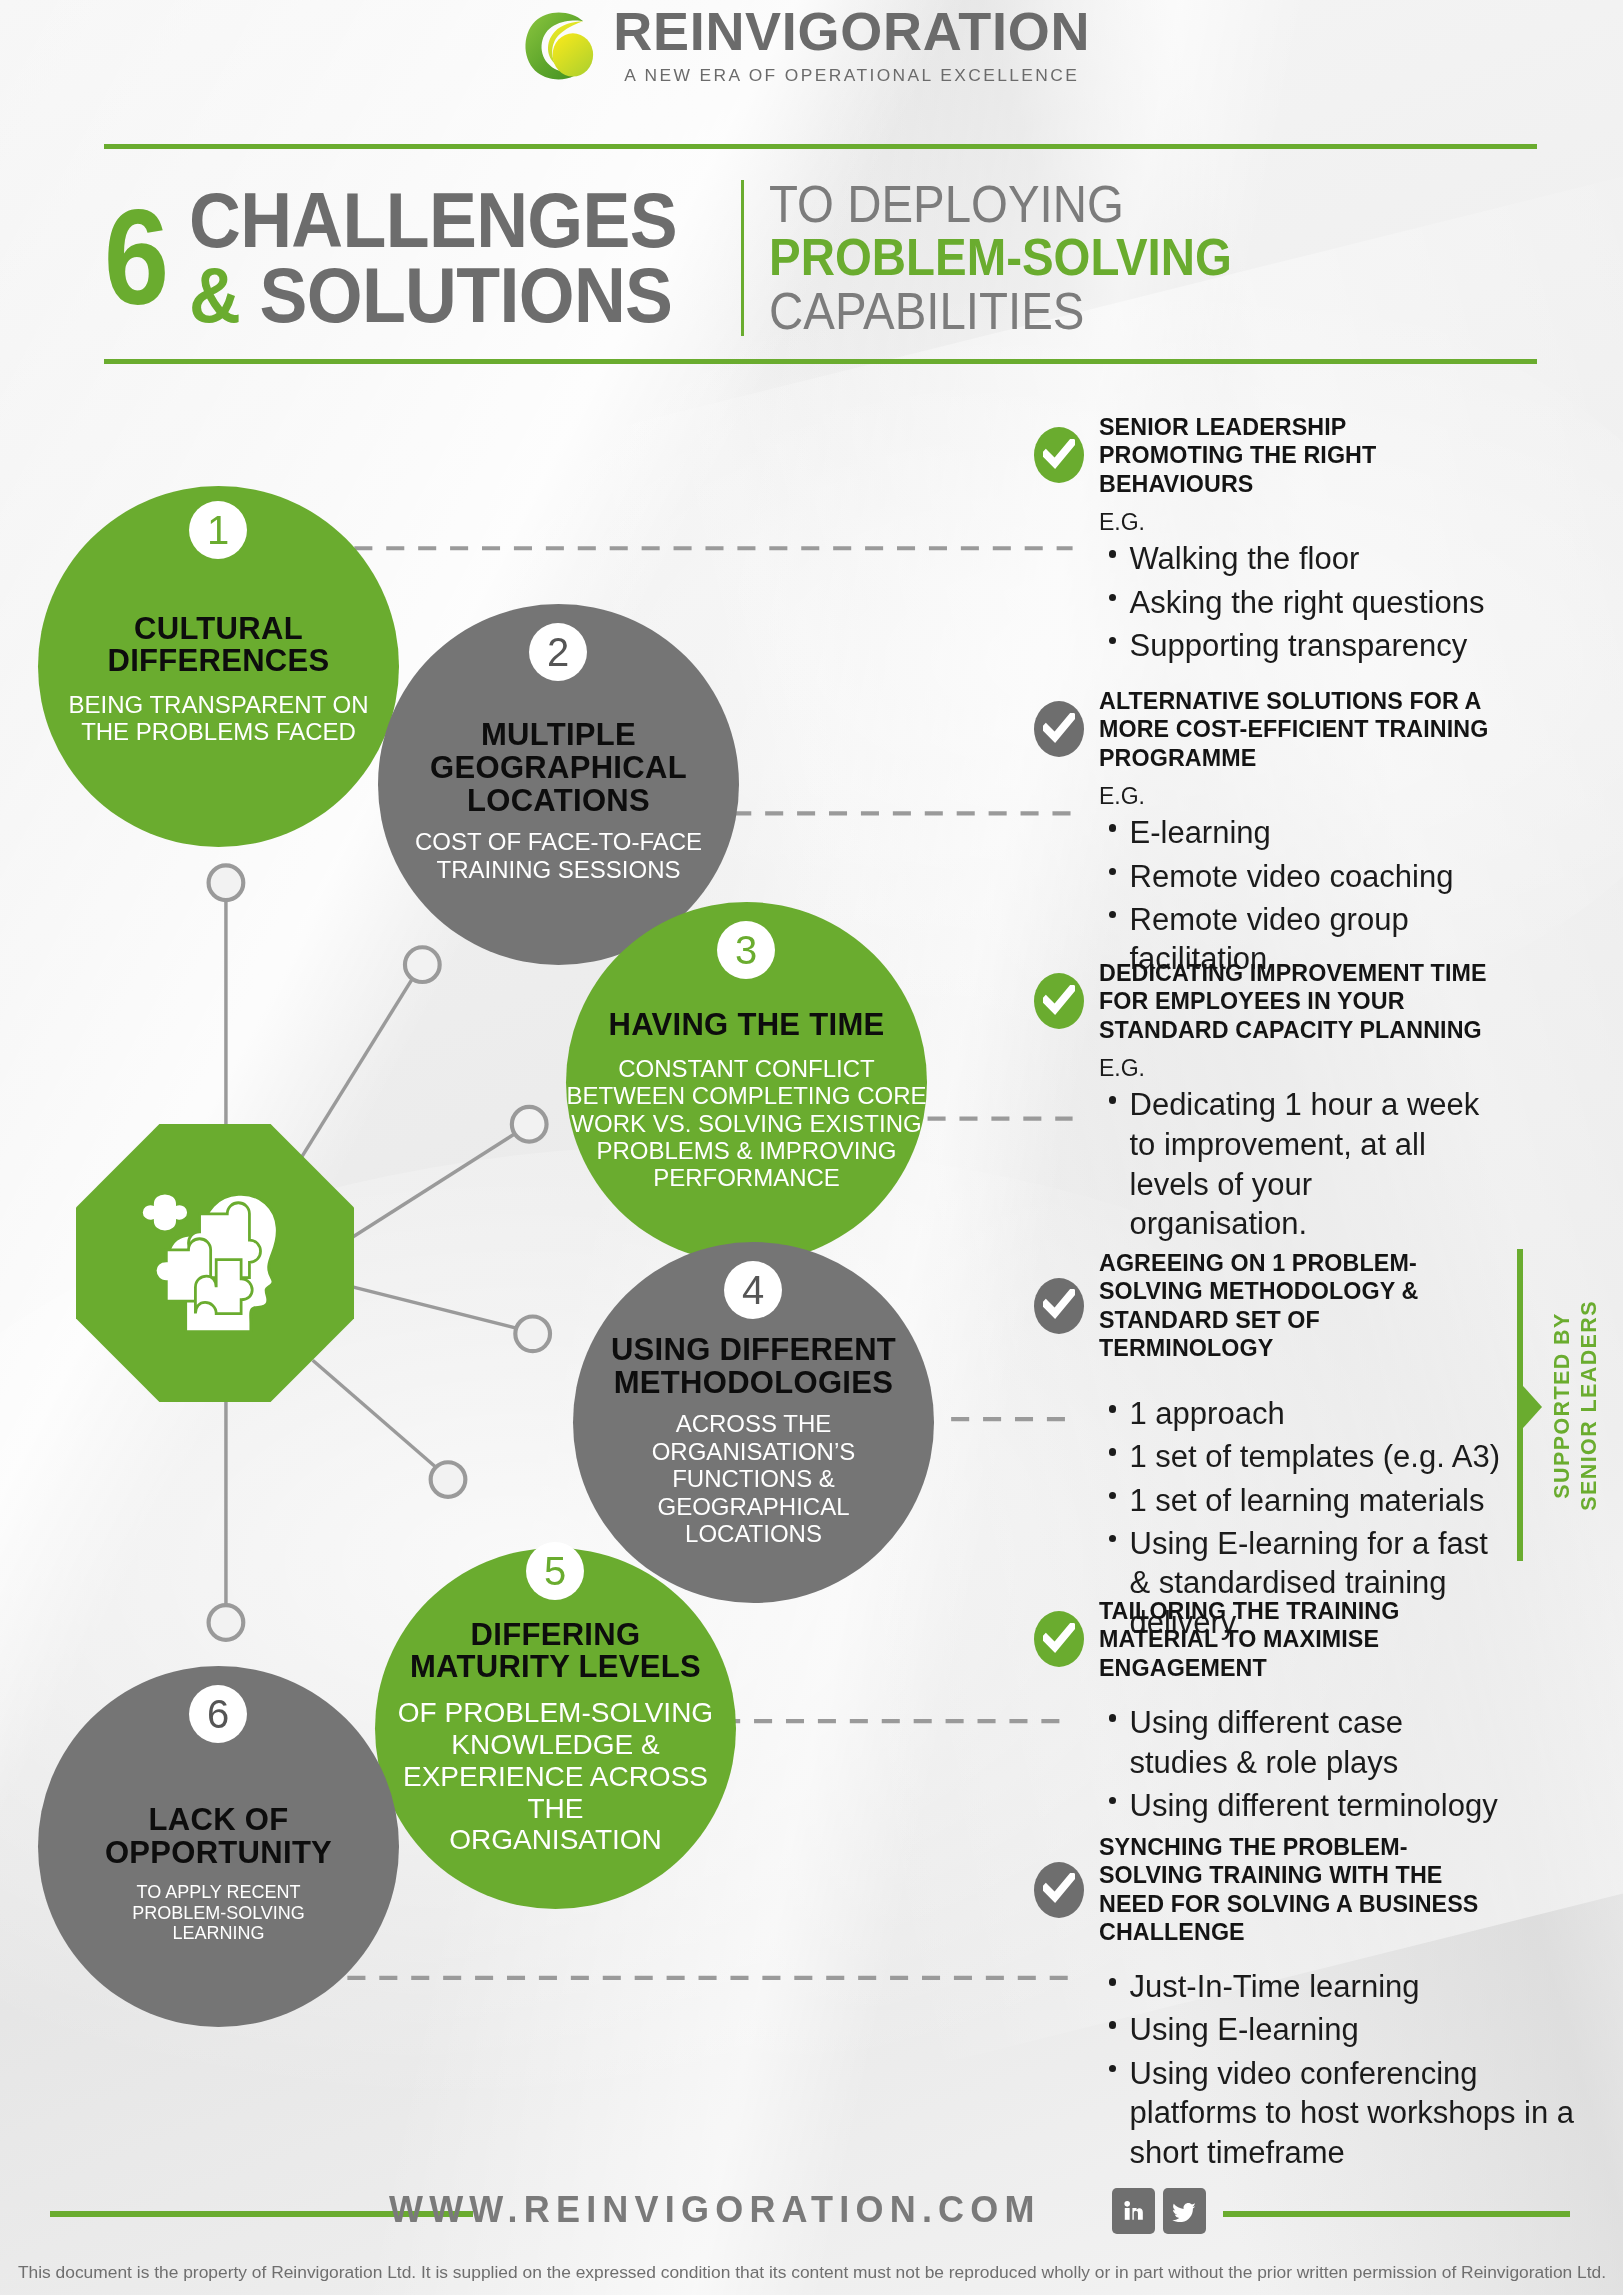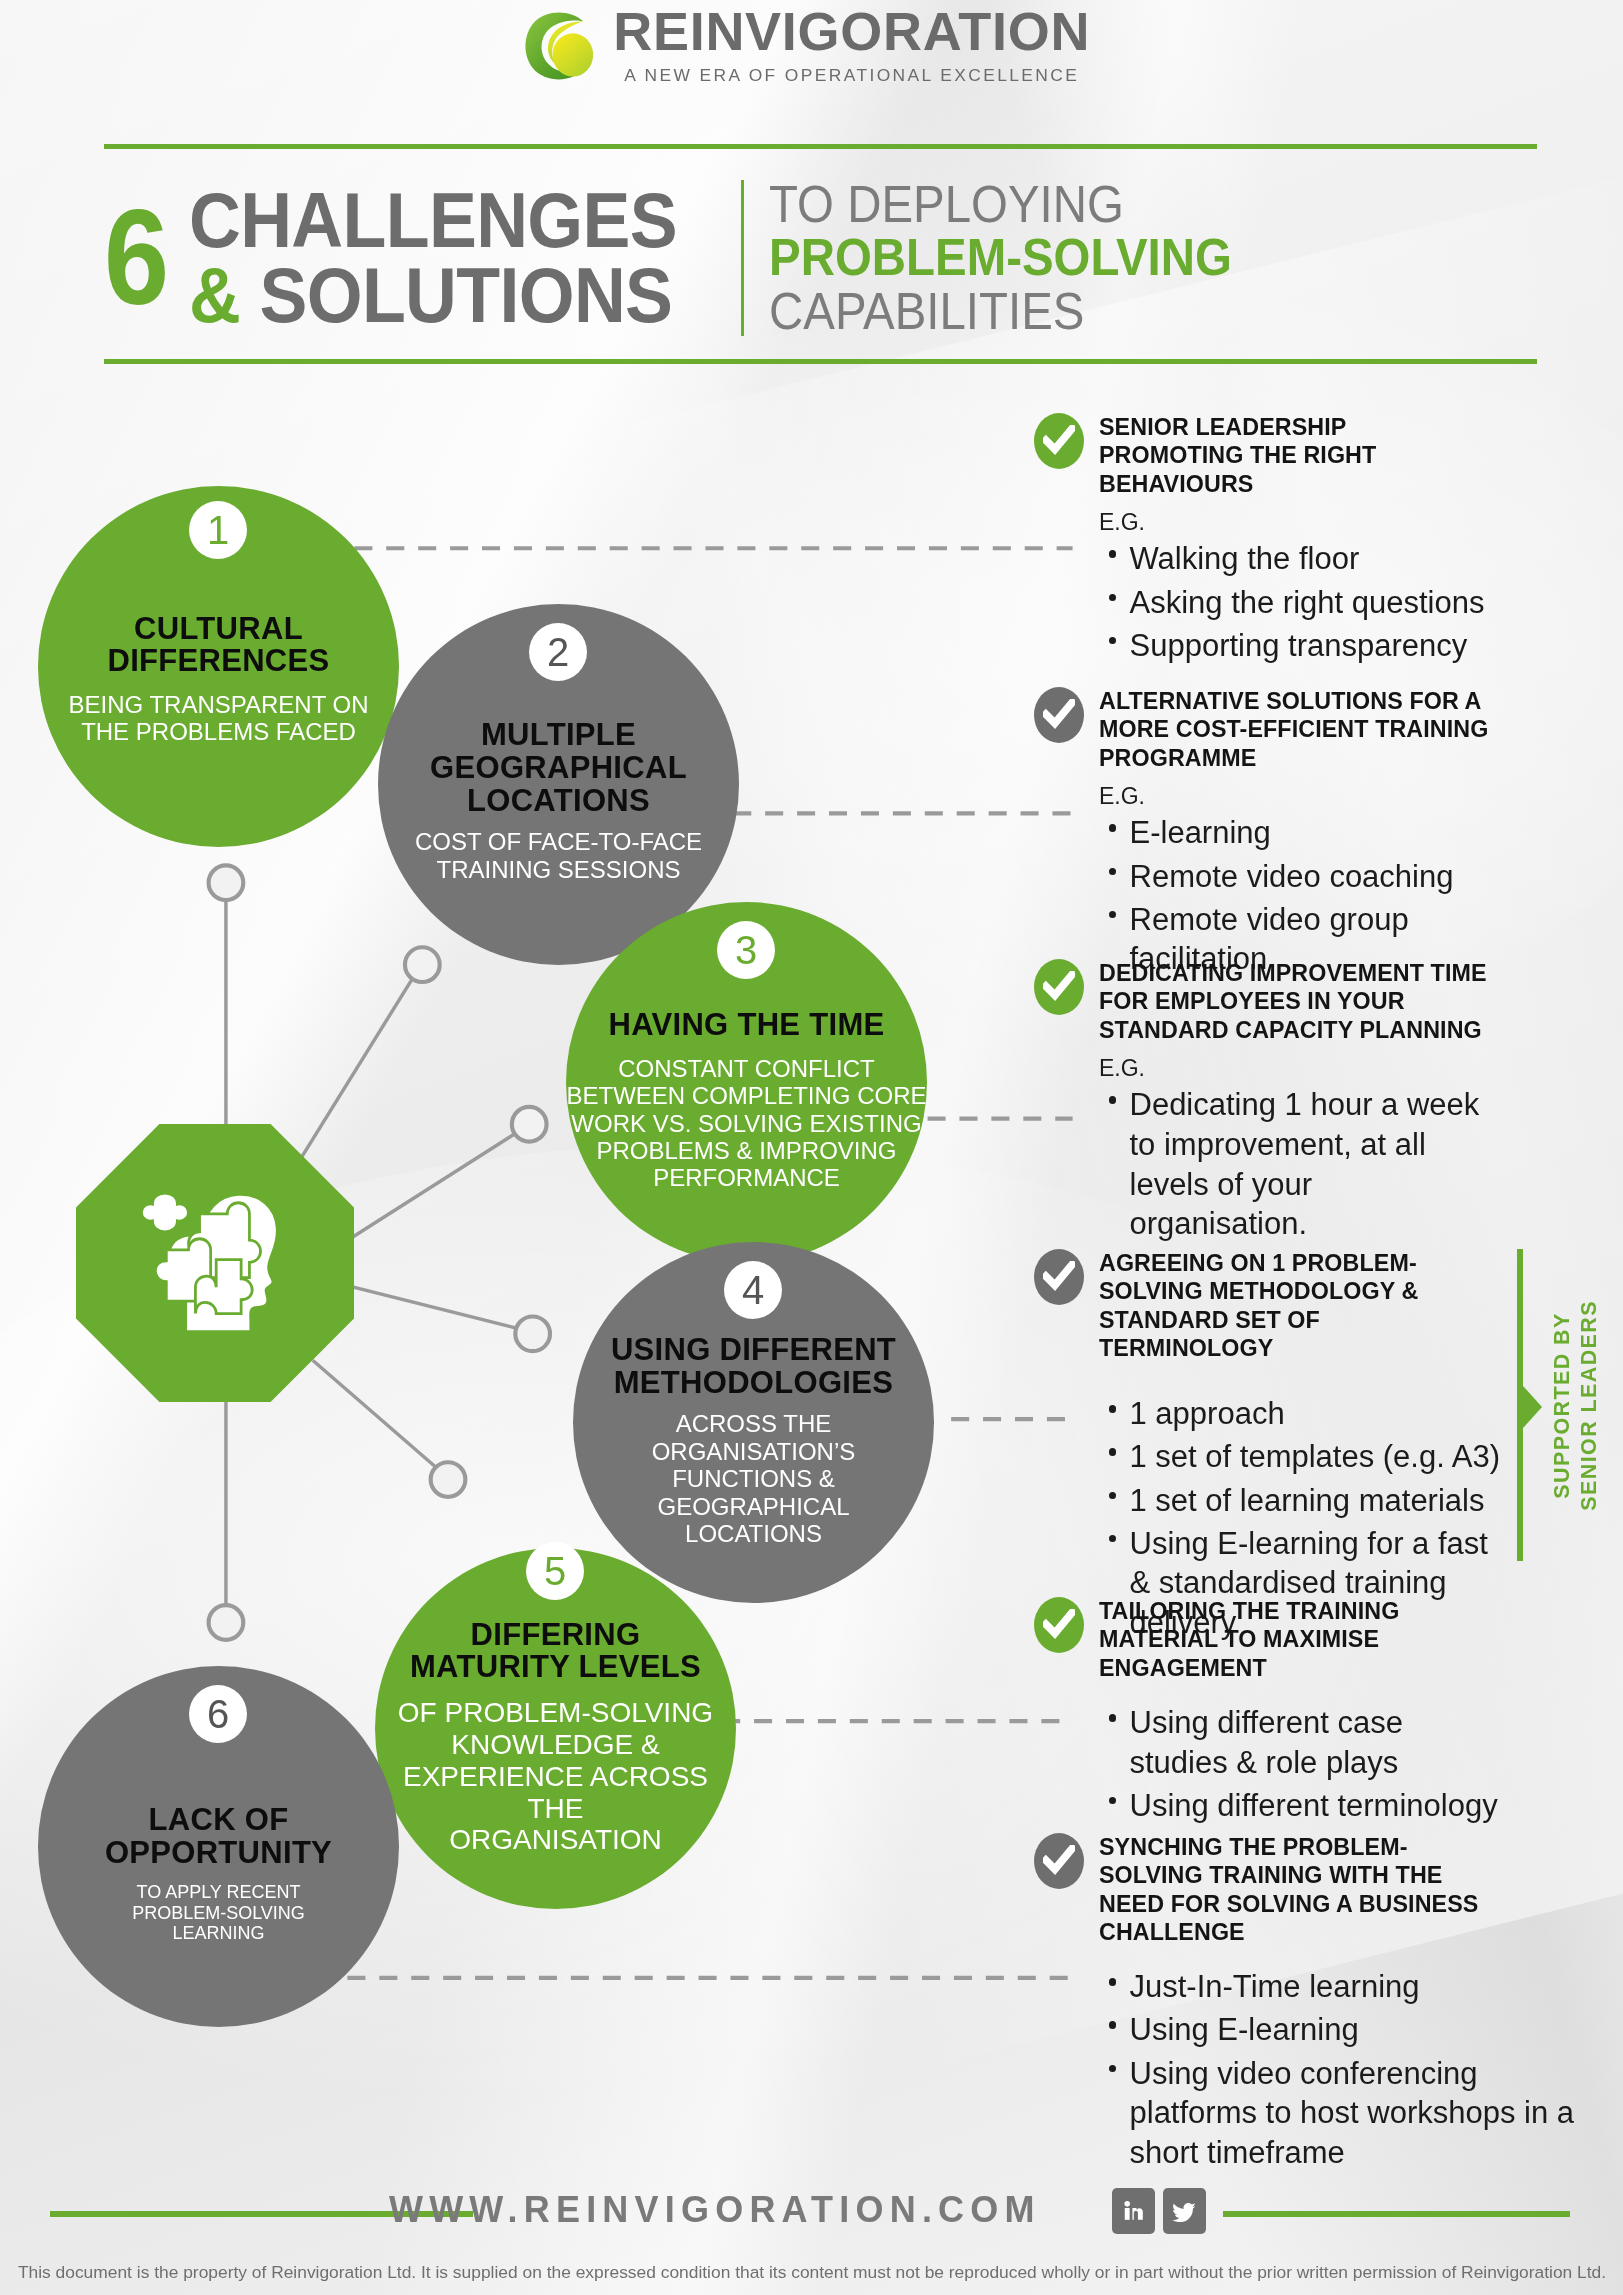--- a/index.html
+++ b/index.html
@@ -67,21 +67,21 @@
   .circle.grey{background:#757575;}
   .num{position:absolute;background:#ffffff;border-radius:50%;display:flex;
        align-items:center;justify-content:center;font-weight:400;}
   .num.g{color:#6aac2f;}
   .num.k{color:#555;}
   .c-title{font-weight:bold;color:#0d0d0d;letter-spacing:0.3px;line-height:1.06;}
   .c-sub{color:#ffffff;line-height:1.14;}
 
   
   .sol{position:absolute;}
-  .sol-head{display:flex;align-items:flex-start;}
+  .sol-head{display:flex;align-items:center;}
   .tick{width:50px;height:56px;border-radius:50%;flex:0 0 auto;position:relative;margin-right:15.3px;}
   .tick.green{background:#6aac2f;}
   .tick.grey{background:#6e6e6e;}
   .tick svg{position:absolute;left:9px;top:11.8px;}
   .sol-title{font-size:24px;font-weight:bold;color:#141414;line-height:1.18;letter-spacing:0.1px;
              transform:scaleX(.97);transform-origin:left top;}
   .eg{font-size:23px;color:#1b1b1b;margin:11px 0 1.4px 65px;}
   ul.bul{list-style:none;margin:0 0 0 65px;padding:0;}
   ul.bul li{font-size:31px;color:#1b1b1b;line-height:1.28;position:relative;padding-left:30.5px;margin-top:3.5px;}
   ul.bul li:before{content:"";position:absolute;left:9.7px;top:11px;width:7.6px;height:7.6px;border-radius:50%;background:#1b1b1b;}

